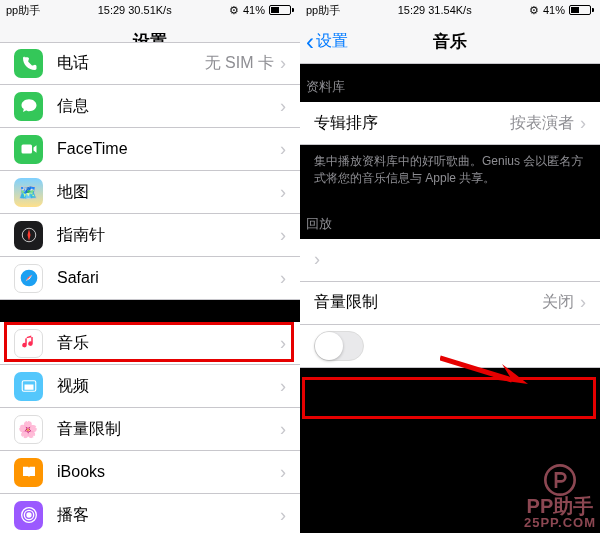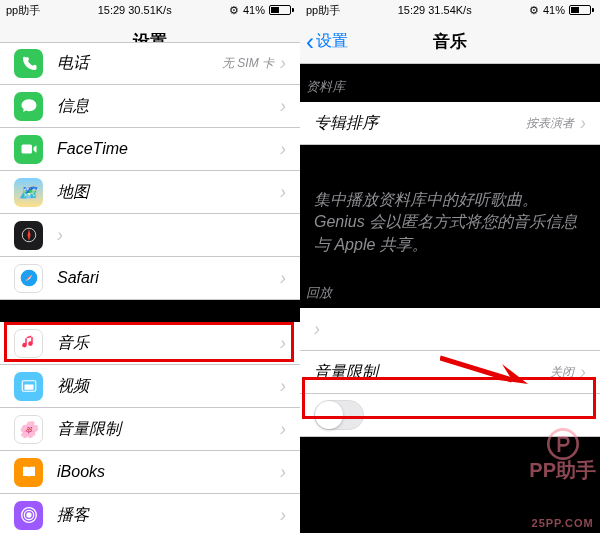--- a/index.html
+++ b/index.html
@@ -4,36 +4,36 @@
 <style>
 * { box-sizing: border-box; margin: 0; padding: 0; font-family: -apple-system, "Helvetica Neue", Arial, sans-serif; }
 html, body { width: 600px; height: 533px; overflow: hidden; }
 body { display: flex; background: #fff; }
 .screen { width: 300px; height: 533px; position: relative; background: #000000; display: flex; flex-direction: column; justify-content: center; }
 .statusbar { height: 20px; background: #f7f7f8; display: flex; align-items: center; justify-content: space-between; font-size: 11px; padding: 0 6px; color: #000; }
 .sb-left, .sb-right { display: flex; align-items: center; gap: 4px; }
 .navbar { height: 44px; background: #f7f7f8; border-bottom: 1px solid #c8c7cc; display: flex; align-items: center; justify-content: center; position: relative; }
 .nav-title { font-size: 17px; font-weight: 600; }
 .nav-back { position: absolute; left: 6px; color: #007aff; font-size: 16px; display: flex; align-items: center; }
-.list { flex: 1; overflow: hidden; font-style: italic; }
+.list { flex: 1; overflow: hidden; }
 .sect-header { font-size: 13px; color: #8e8e93; padding: 14px 6px 6px; }
-.sect-footer { font-size: 16px; color: #8e8e93; padding: 8px 14px 14px; line-height: 1.4; margin-top: 36px; }
+.sect-footer { font-size: 12px; color: #8e8e93; padding: 8px 14px 14px; line-height: 1.4; }
 .row { background: #fff; min-height: 43px; padding: 0 14px; display: flex; align-items: center; border-bottom: 0.5px solid #c8c7cc; position: relative; }
 .row:first-of-type { border-top: 0.5px solid #c8c7cc; }
 .row .ico { width: 29px; height: 29px; border-radius: 7px; margin-right: 14px; display: flex; align-items: center; justify-content: center; flex-shrink: 0; }
 .row .label { flex: 1; font-size: 16px; color: #000; }
-.row .value { font-size: 12px; color: #8e8e93; margin-right: 6px; }
+.row .value { font-size: 16px; color: #8e8e93; margin-right: 6px; }
 .row .chev { color: #c7c7cc; font-size: 18px; }
 .toggle { width: 50px; height: 30px; border-radius: 15px; background: #e9e9eb; border: 1px solid #dcdcdc; position: relative; }
 .toggle::after { content: ""; position: absolute; width: 28px; height: 28px; border-radius: 50%; background: #fff; box-shadow: 0 1px 3px rgba(0,0,0,0.25); left: 0; top: 0; }
 .gap { height: 22px; }
 .highlight { position: absolute; border: 3px solid #e60000; pointer-events: none; z-index: 5; }
 .arrow { position: absolute; z-index: 6; pointer-events: none; }
 .watermark { position: absolute; right: 4px; bottom: 4px; color: rgba(255,130,150,0.55); font-size: 20px; font-weight: 700; text-align: center; line-height: 1; z-index: 4; }
-.watermark .sub { font-size: 11px; letter-spacing: 1px; display: block; margin-top: 38px; }
+.watermark .sub { font-size: 13px; letter-spacing: 1px; display: block; }
 .battery { display: inline-flex; align-items: center; }
 .bat-body { width: 22px; height: 10px; border: 1px solid #000; border-radius: 2px; position: relative; }
 .bat-fill { position: absolute; left: 1px; top: 1px; bottom: 1px; width: 40%; background: #000; }
 .bat-tip { width: 2px; height: 4px; background: #000; margin-left: 1px; border-radius: 0 1px 1px 0; }
 </style>
 </head>
 <body>
 
 <div class="screen">
   <div class="statusbar">
@@ -93,20 +93,21 @@
       <span class="label">地图</span>
       <span class="chev">›</span>
     </div>
     <div class="row">
       <span class="ico" style="background:#1c1c1e">
           <svg width="18" height="18" viewBox="0 0 24 24">
             <circle cx="12" cy="12" r="9" fill="none" stroke="#fff" stroke-width="1"></circle>
             <path d="M12 4l2 8-2 8-2-8z" fill="#ff3b30"></path>
           </svg>
         </span>
+      <span class="label">指南针</span>
       <span class="chev">›</span>
     </div>
     <div class="row">
       <span class="ico" style="background:#fff;border:0.5px solid #ddd">
           <svg width="20" height="20" viewBox="0 0 24 24">
             <circle cx="12" cy="12" r="10" fill="#1ca0f2"></circle>
             <path d="M8 16l3-5 5-3-3 5z" fill="#fff"></path>
             <path d="M8 16l3-5 5-3" fill="#ff3b30"></path>
           </svg>
         </span>

